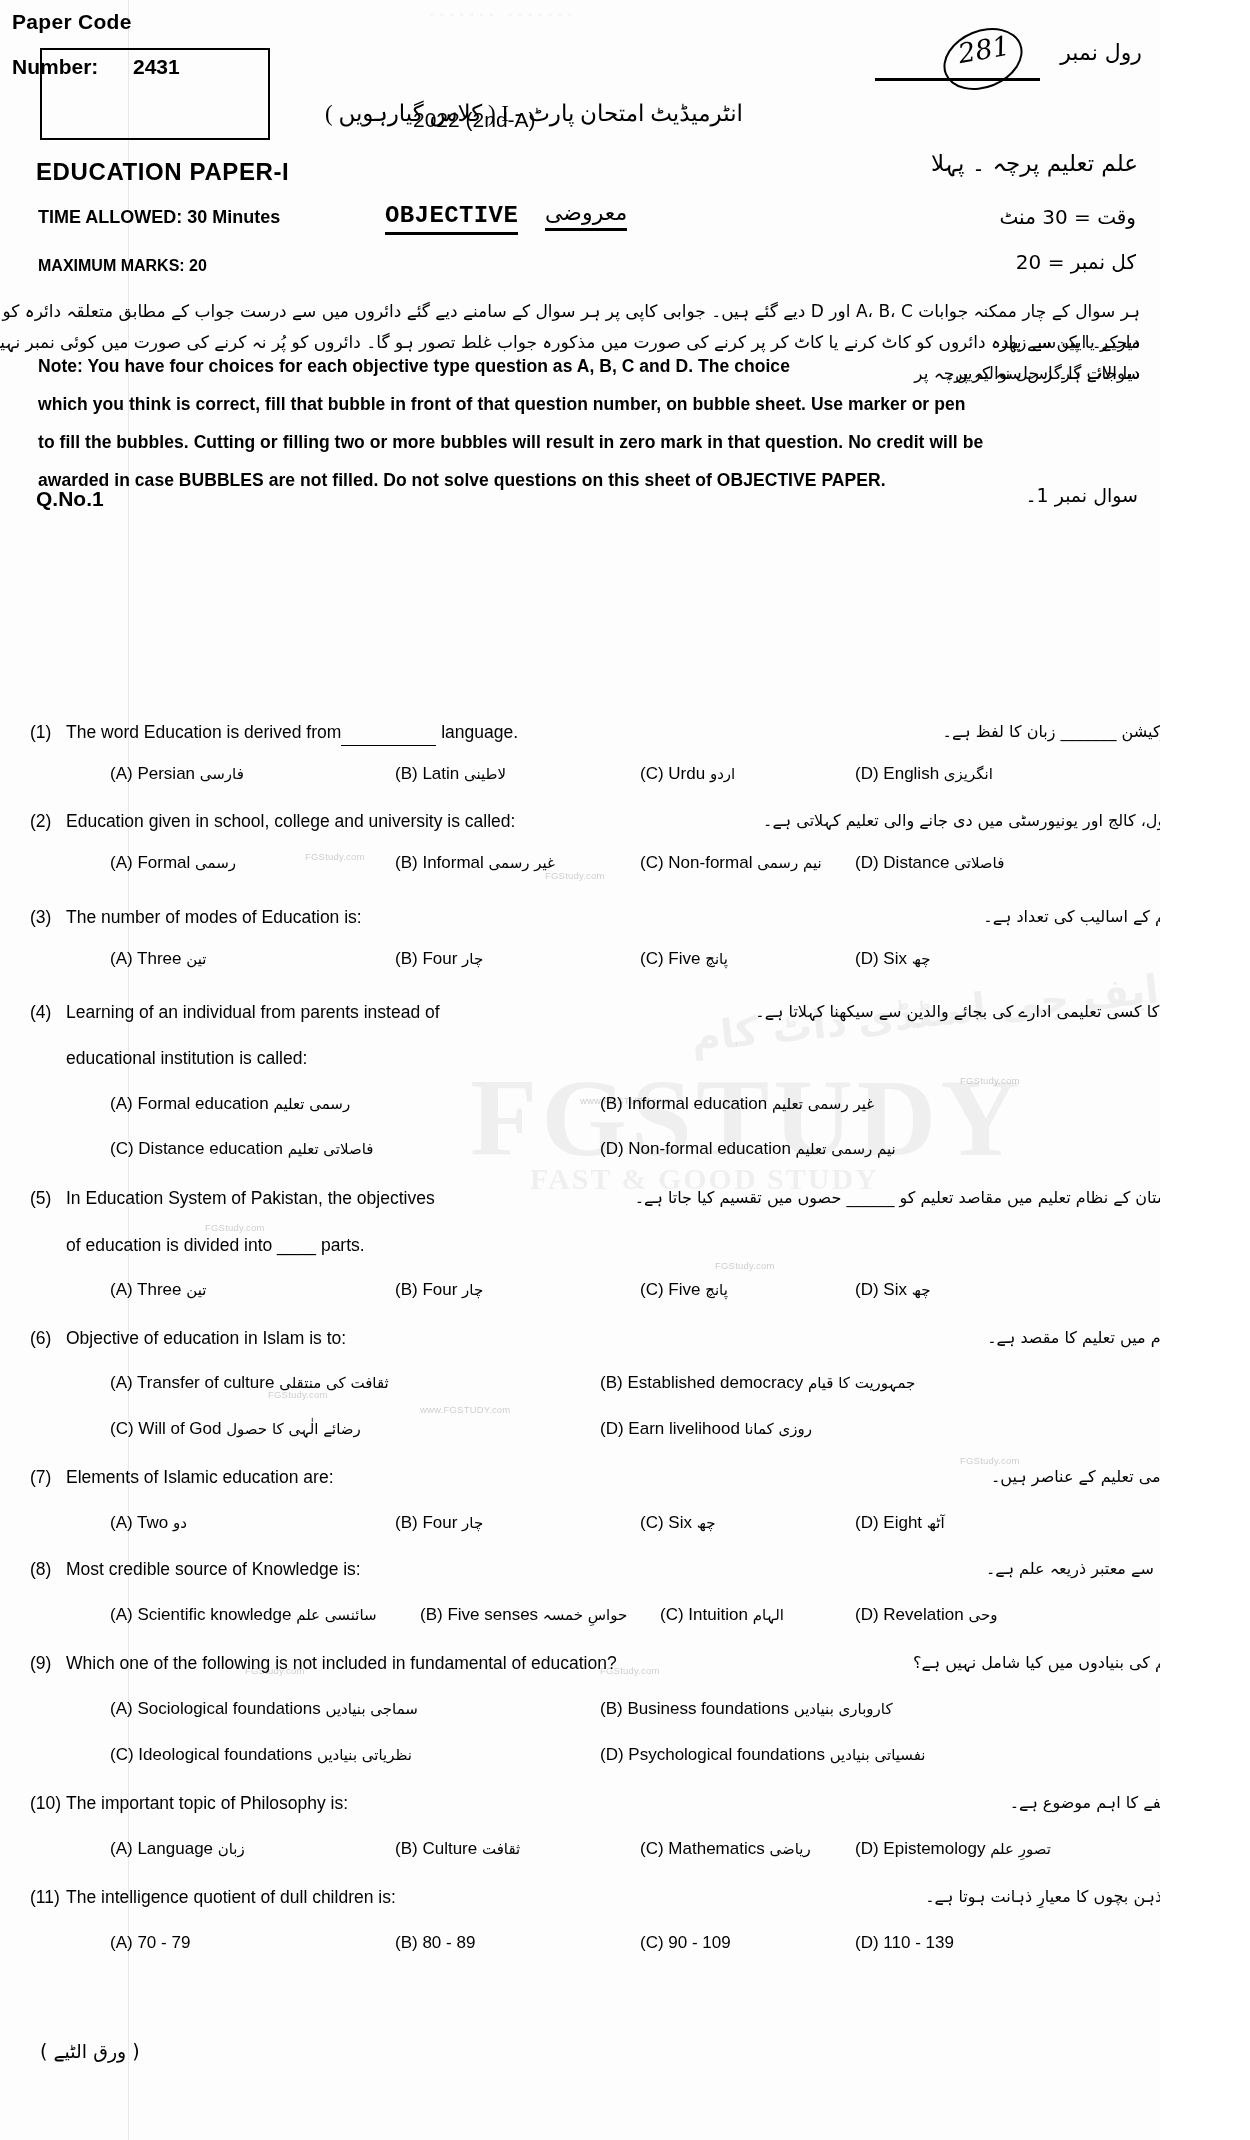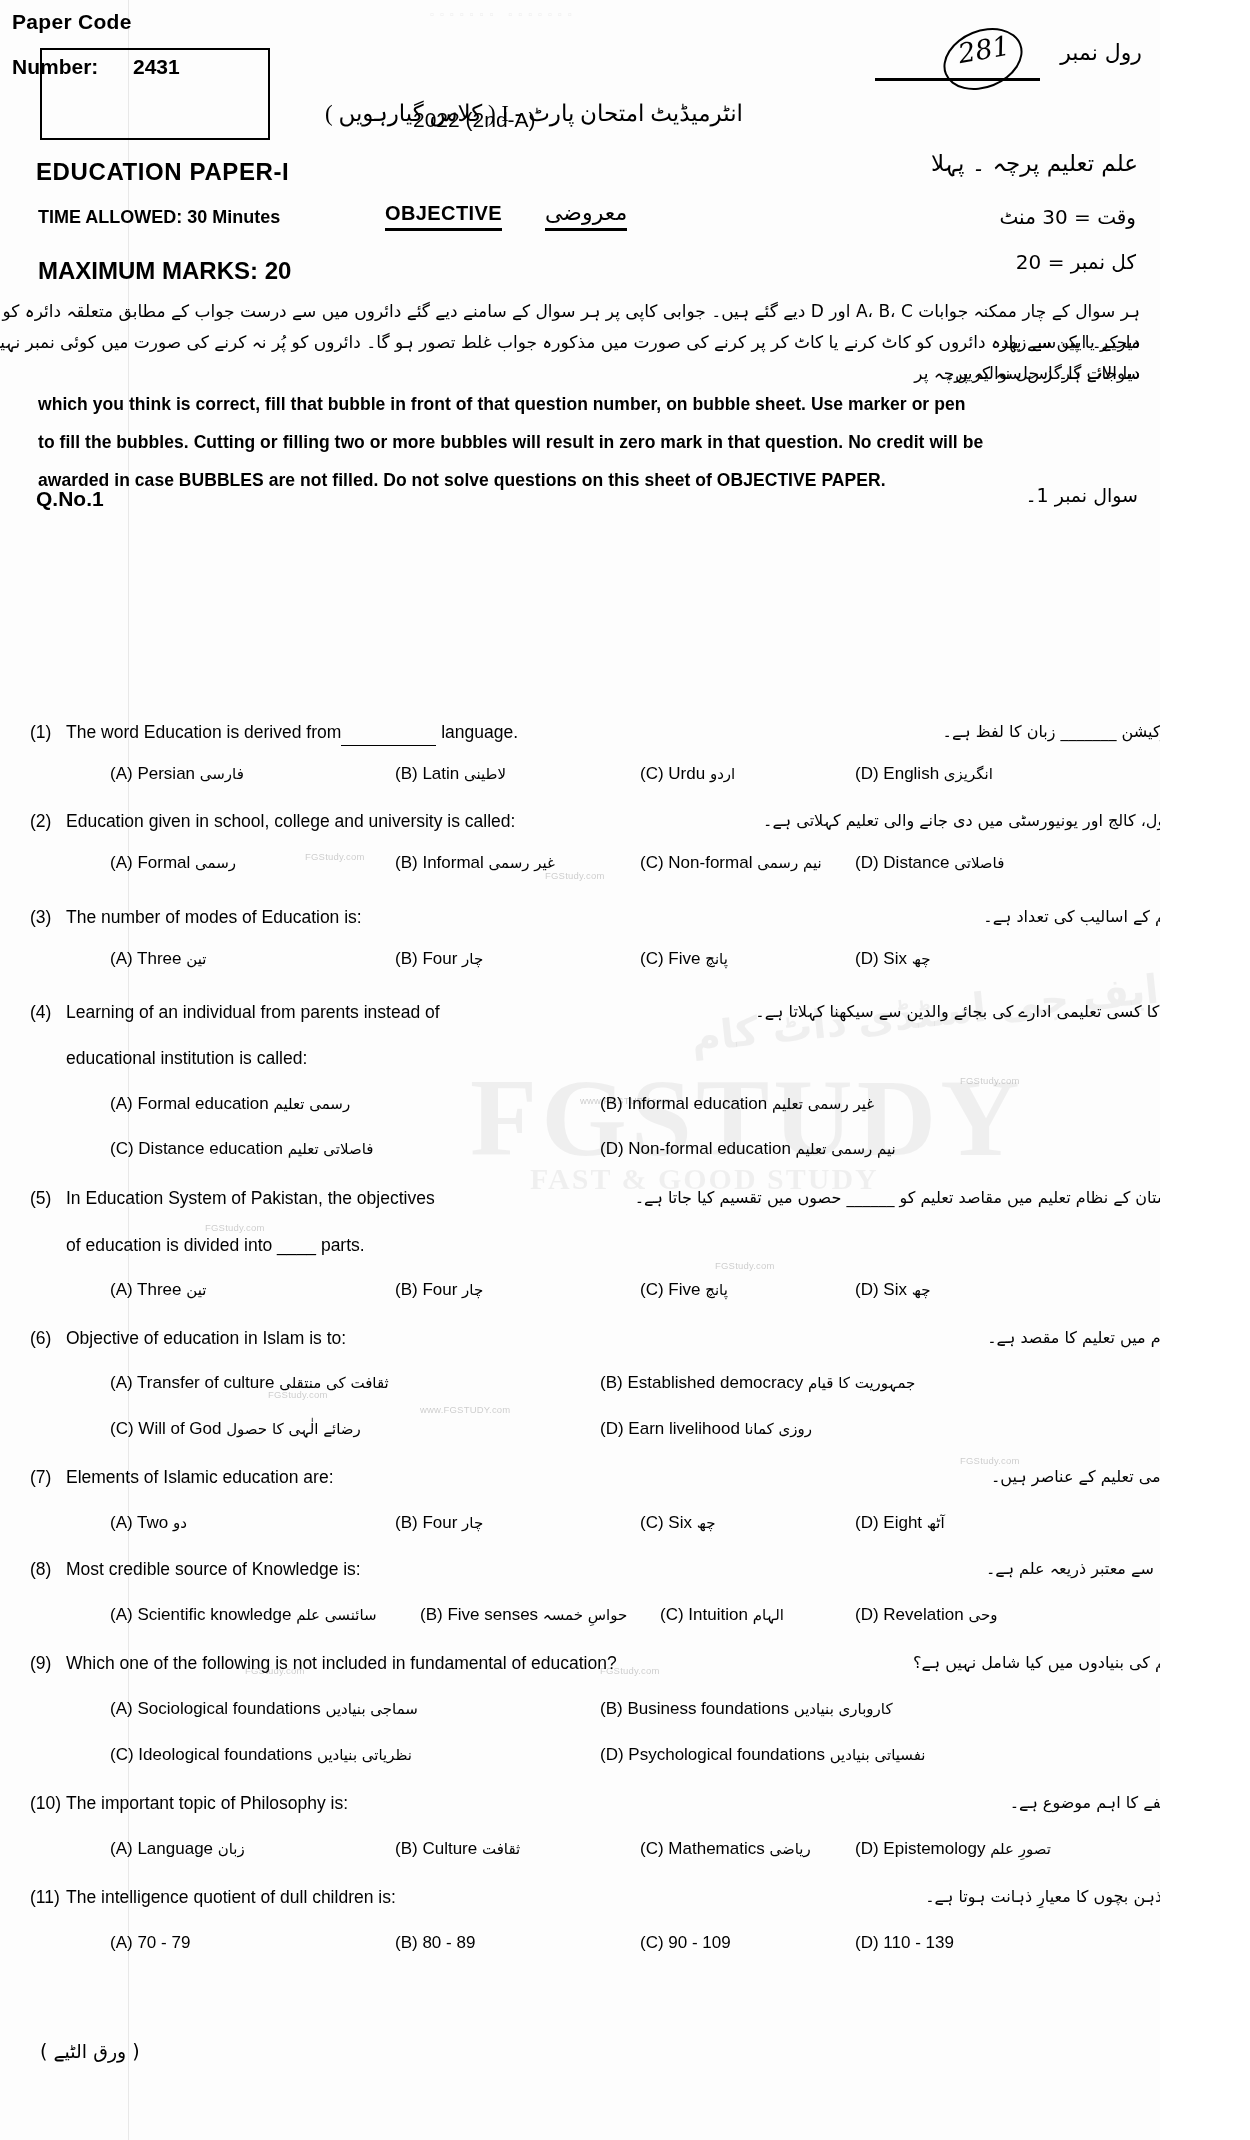--- a/index.html
+++ b/index.html
@@ -158,25 +158,26 @@
     position: absolute;
     left: 38px;
     top: 207px;
     font-size: 18px;
     font-weight: 600;
   }
   .objective-word {
     position: absolute;
     left: 385px;
     top: 202px;
-    font-size: 20px;
+    font-size: 24px;
     font-weight: bold;
     letter-spacing: .4px;
     border-bottom: 3px solid #000;
     padding-bottom: 3px;
+    font-family: Liberation Mono, monospace;
   }
   .objective-ur {
     position: absolute;
     left: 545px;
     top: 200px;
     font-size: 22px;
     font-family: "DejaVu Sans", sans-serif;
     border-bottom: 3px solid #000;
     padding-bottom: 3px;
   }
@@ -187,21 +188,21 @@
     font-size: 20px;
     direction: rtl;
     font-family: "DejaVu Sans", sans-serif;
     white-space: nowrap;
   }
 
   .max-marks {
     position: absolute;
     left: 38px;
     top: 257px;
-    font-size: 24px;
+    font-size: 16px;
     font-weight: 600;
   }
   .marks-ur {
     right: 24px;
     position: absolute;
     top: 250px;
     font-size: 20px;
     direction: rtl;
     font-family: "DejaVu Sans", sans-serif;
     white-space: nowrap;
@@ -397,20 +398,21 @@
   <div class="time-ur">وقت  =  30 منٹ</div>
 
   <div class="max-marks">MAXIMUM MARKS: 20</div>
   <div class="marks-ur">کل نمبر  =  20</div>
 
   <div class="note-ur-label">نوٹ۔</div>
   <div class="note-ur l1">ہر سوال کے چار ممکنہ جوابات A، B، C اور D دیے گئے ہیں۔ جوابی کاپی پر ہر سوال کے سامنے دیے گئے دائروں میں سے درست جواب کے مطابق متعلقہ دائرہ کو مارکر یا پین سے بھر</div>
   <div class="note-ur l3">سوالات ہرگز حل نہ کریں۔</div>
   <div class="note-ur l2">دیجیے۔ ایک سے زیادہ دائروں کو کاٹ کرنے یا کاٹ کر پر کرنے کی صورت میں مذکورہ جواب غلط تصور ہو گا۔ دائروں کو پُر نہ کرنے کی صورت میں کوئی نمبر نہیں دیا جائے گا۔  اس سوالیہ پرچہ پر</div>
 
+  <div class="note-en l1">Note:  You have four choices for each objective type question as A, B, C and D. The choice</div>
   <div class="note-en l2">which you think is correct, fill that bubble in front of that question number, on bubble sheet. Use marker or pen</div>
   <div class="note-en l3">to fill the bubbles. Cutting or filling two or more bubbles will result in zero mark in that question.  No credit will be</div>
   <div class="note-en l4">awarded in case BUBBLES are not filled. Do not solve questions on this sheet of OBJECTIVE PAPER.</div>
 
   <div class="qno-en">Q.No.1</div>
   <div class="qno-ur">سوال نمبر 1۔</div>
 
   <div class="wm wm-fg">FGSTUDY</div>
   <div class="wm wm-tag">FAST &amp; GOOD STUDY</div>
   <div class="wm wm-ur">ایف جی اسٹڈی ڈاٹ کام</div>

